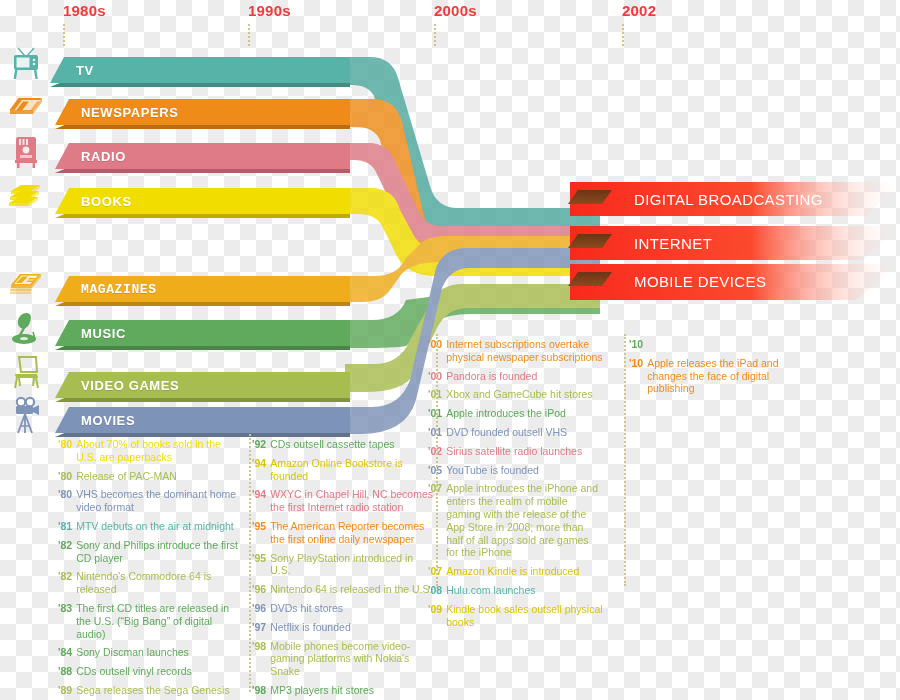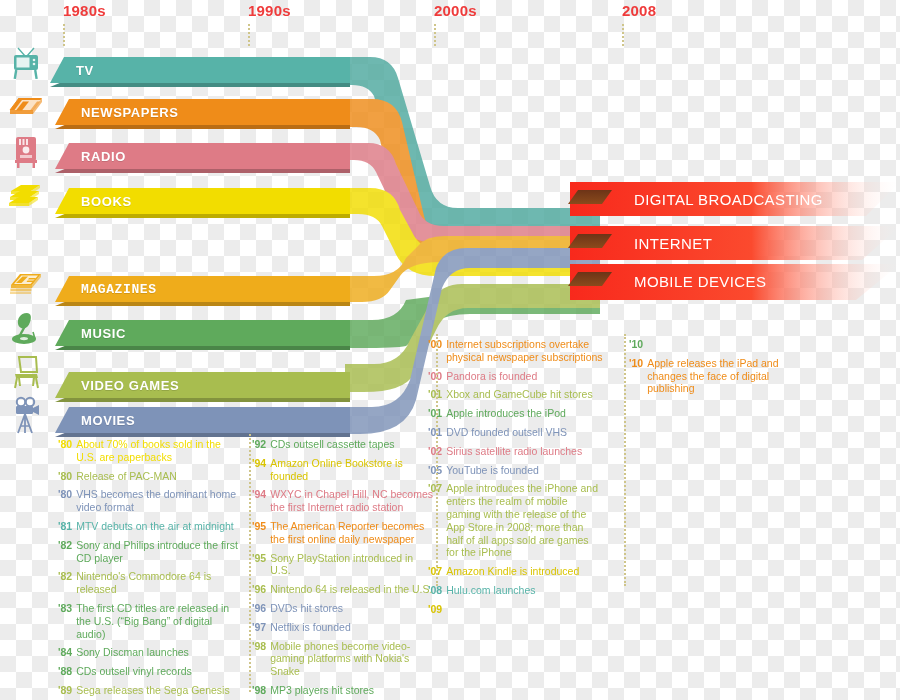--- a/index.html
+++ b/index.html
@@ -133,21 +133,21 @@
     </g>
   </svg>
 
   <div id="decade-bar">
       <div class="decade-label" style="left: 63px;">1980s</div>
       <div class="decade-tick" style="left: 63px; top: 24px; height: 22px;"></div>
       <div class="decade-label" style="left: 248px;">1990s</div>
       <div class="decade-tick" style="left: 248px; top: 24px; height: 22px;"></div>
       <div class="decade-label" style="left: 434px;">2000s</div>
       <div class="decade-tick" style="left: 434px; top: 24px; height: 22px;"></div>
-      <div class="decade-label" style="left: 622px;">2008</div>
+      <div class="decade-label" style="left: 622px;">2002</div>
       <div class="decade-tick" style="left: 622px; top: 24px; height: 22px;"></div>
     </div>
 
   <div id="icon-col">
       <div class="icon-cell" style="top: 42px;">
         <svg width="34" height="36" viewBox="0 0 34 36" fill="#57b3a8">
       <path d="M9 3 L16 11 M25 3 L18 11" stroke="#57b3a8" stroke-width="1.4" fill="none"></path>
       <rect x="5" y="10" width="24" height="15" rx="2"></rect>
       <rect x="7.5" y="12.5" width="13" height="10" fill="#fff" opacity=".85"></rect>
       <circle cx="25" cy="15" r="1.3" fill="#fff" opacity=".85"></circle>
@@ -413,20 +413,21 @@
         <div class="event">
           <span class="yr" style="color:#d9c400">'07</span>
           <span class="tx" style="color:#d9c400">Amazon Kindle is introduced</span>
         </div>
         <div class="event">
           <span class="yr" style="color:#57b3a8">'08</span>
           <span class="tx" style="color:#57b3a8">Hulu.com launches</span>
         </div>
         <div class="event">
           <span class="yr" style="color:#d9c400">'09</span>
+          <span class="tx" style="color:#d9c400">Kindle book sales outsell physical books</span>
         </div>
       </div>
       <div class="events" style="left: 629px; top: 338px; width: 175px;">
         <div class="event">
           <span class="yr" style="color:#5faa5c">'10</span>
         </div>
         <div class="event">
           <span class="yr" style="color:#ef8c19">'10</span>
           <span class="tx" style="color:#ef8c19">Apple releases the iPad and changes the face of digital publishing</span>
         </div>

